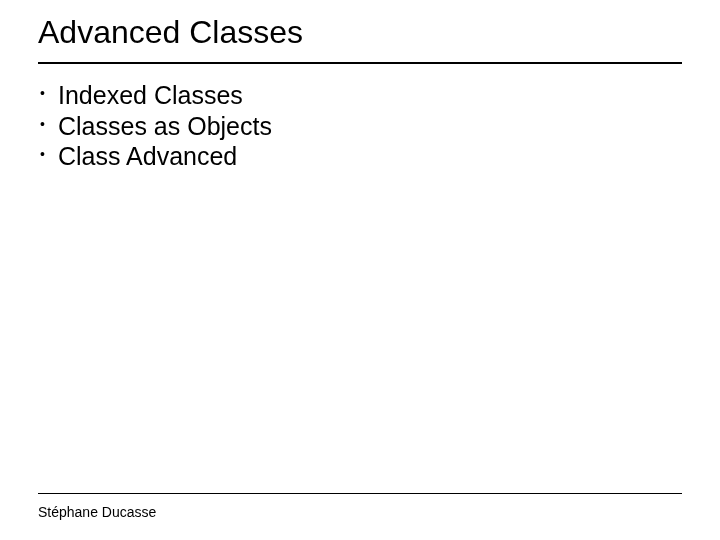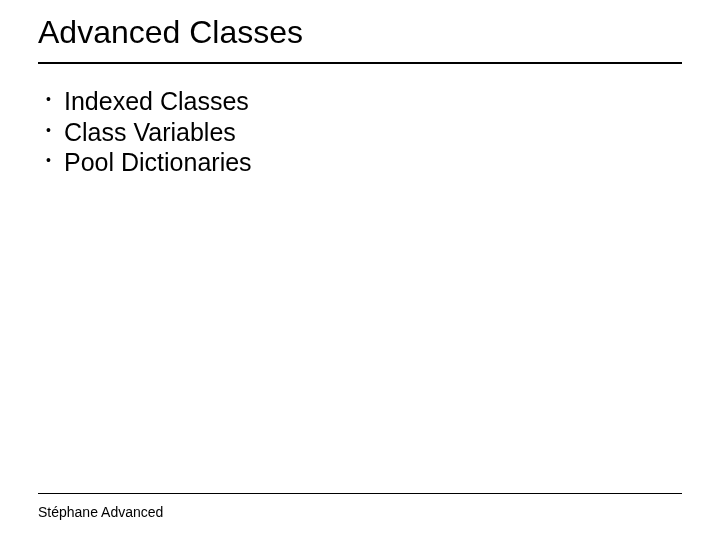--- a/index.html
+++ b/index.html
@@ -36,21 +36,21 @@
   }
   .body {
     position: absolute;
     left: 38px;
     top: 78px;
     width: 644px;
   }
   .body ul {
     list-style: none;
     padding: 0;
-    margin: 8px;
+    margin: 2px;
   }
   .body li {
     font-size: 25px;
     line-height: 1.22;
     padding-left: 18px;
     position: relative;
   }
   .body li::before {
     content: "•";
     position: absolute;
@@ -85,21 +85,21 @@
 <body>
 
 <div class="slide">
 
   <div class="title">Advanced Classes</div>
   <div class="title-rule"></div>
 
   <div class="body">
     <ul>
       <li>Indexed Classes</li>
-      <li>Class Variables</li>
-      <li>Pool Dictionaries</li>
+      <li>Classes as Objects</li>
+      <li>Class Advanced</li>
     </ul>
   </div>
 
   <div class="footer-rule"></div>
-  <div class="footer-left">Stéphane Advanced</div>
+  <div class="footer-left">Stéphane Ducasse</div>
 
 </div>
 
 </body></html>

